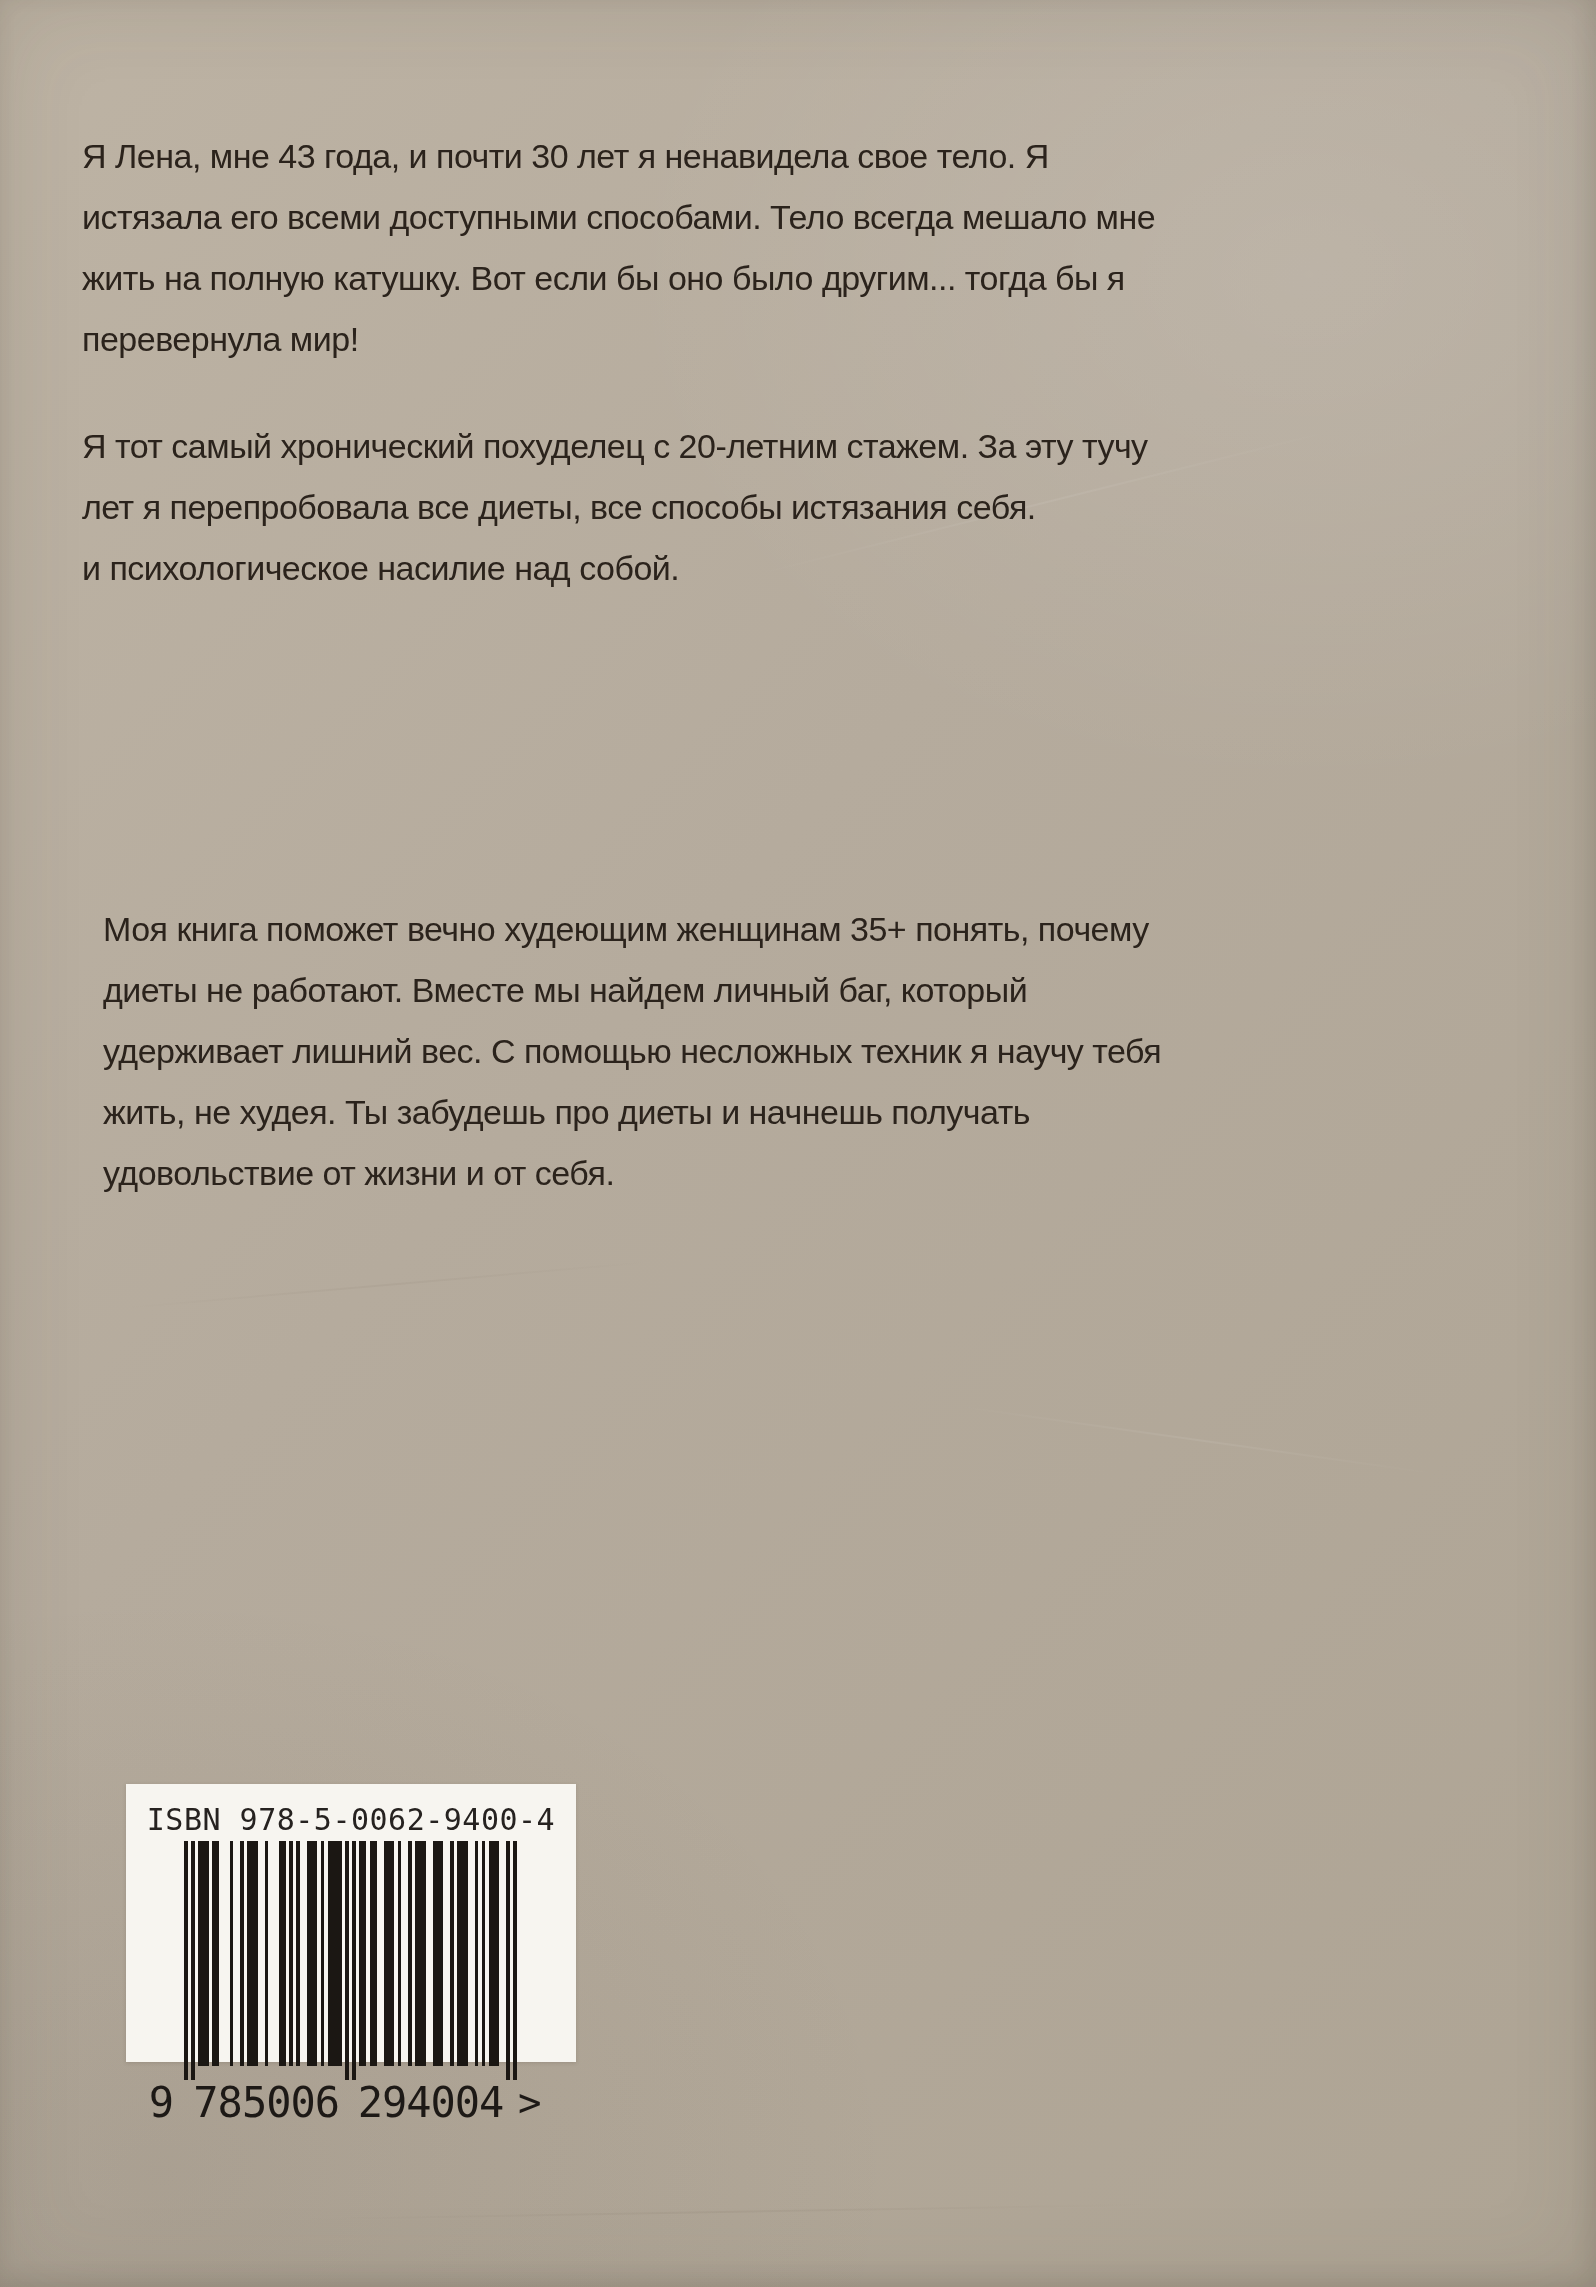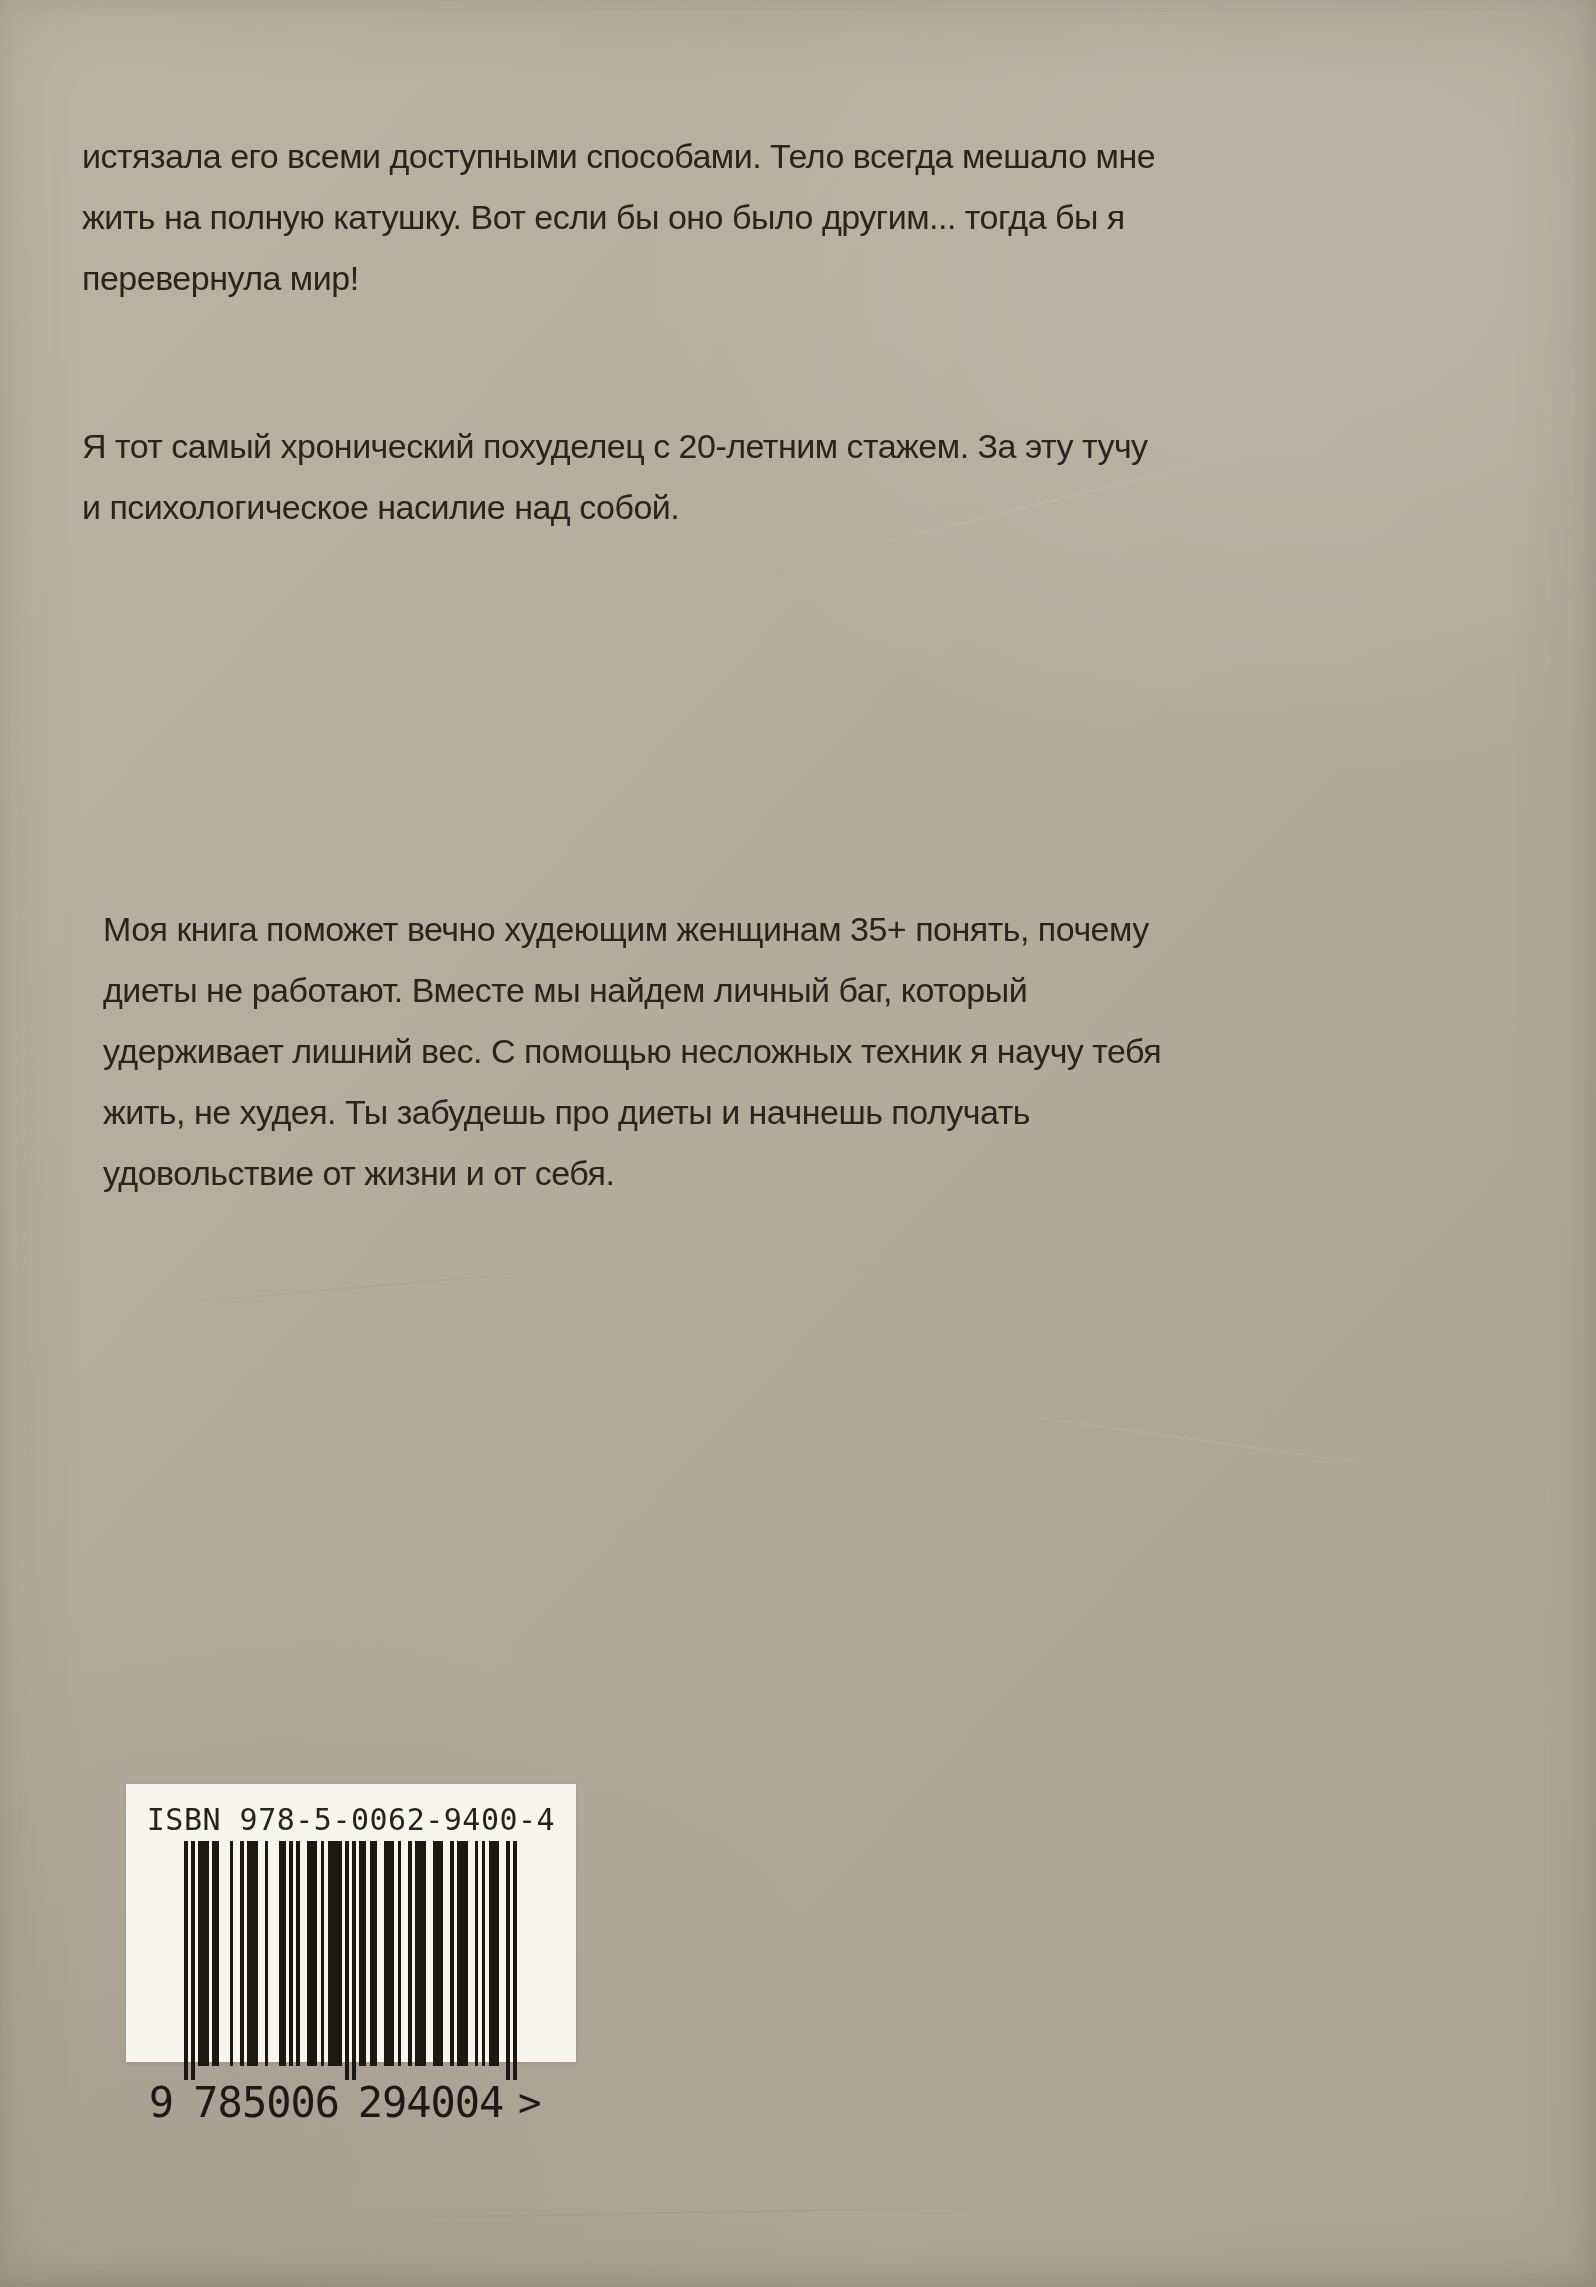--- a/index.html
+++ b/index.html
@@ -80,26 +80,28 @@
 
 <div class="cover">
 
   <div class="crease c1"></div>
   <div class="crease c2"></div>
   <div class="crease c3"></div>
   <div class="crease c4"></div>
 
   <div class="blurb">
     <p class="para p1">
+      <span class="line">Я Лена, мне 43 года, и почти 30 лет я ненавидела свое тело. Я</span>
       <span class="line">истязала его всеми доступными способами. Тело всегда мешало мне</span>
       <span class="line">жить на полную катушку. Вот если бы оно было другим... тогда бы я</span>
       <span class="line">перевернула мир!</span>
     </p>
     <p class="para p2">
       <span class="line">Я тот самый хронический похуделец с 20-летним стажем. За эту тучу</span>
+      <span class="line">лет я перепробовала все диеты, все способы истязания себя.</span>
       <span class="line">и психологическое насилие над собой.</span>
     </p>
     <p class="para p3">
       <span class="line">Моя книга поможет вечно худеющим женщинам 35+ понять, почему</span>
       <span class="line">диеты не работают. Вместе мы найдем личный баг, который</span>
       <span class="line">удерживает лишний вес. С помощью несложных техник я научу тебя</span>
       <span class="line">жить, не худея. Ты забудешь про диеты и начнешь получать</span>
       <span class="line">удовольствие от жизни и от себя.</span>
     </p>
   </div>

